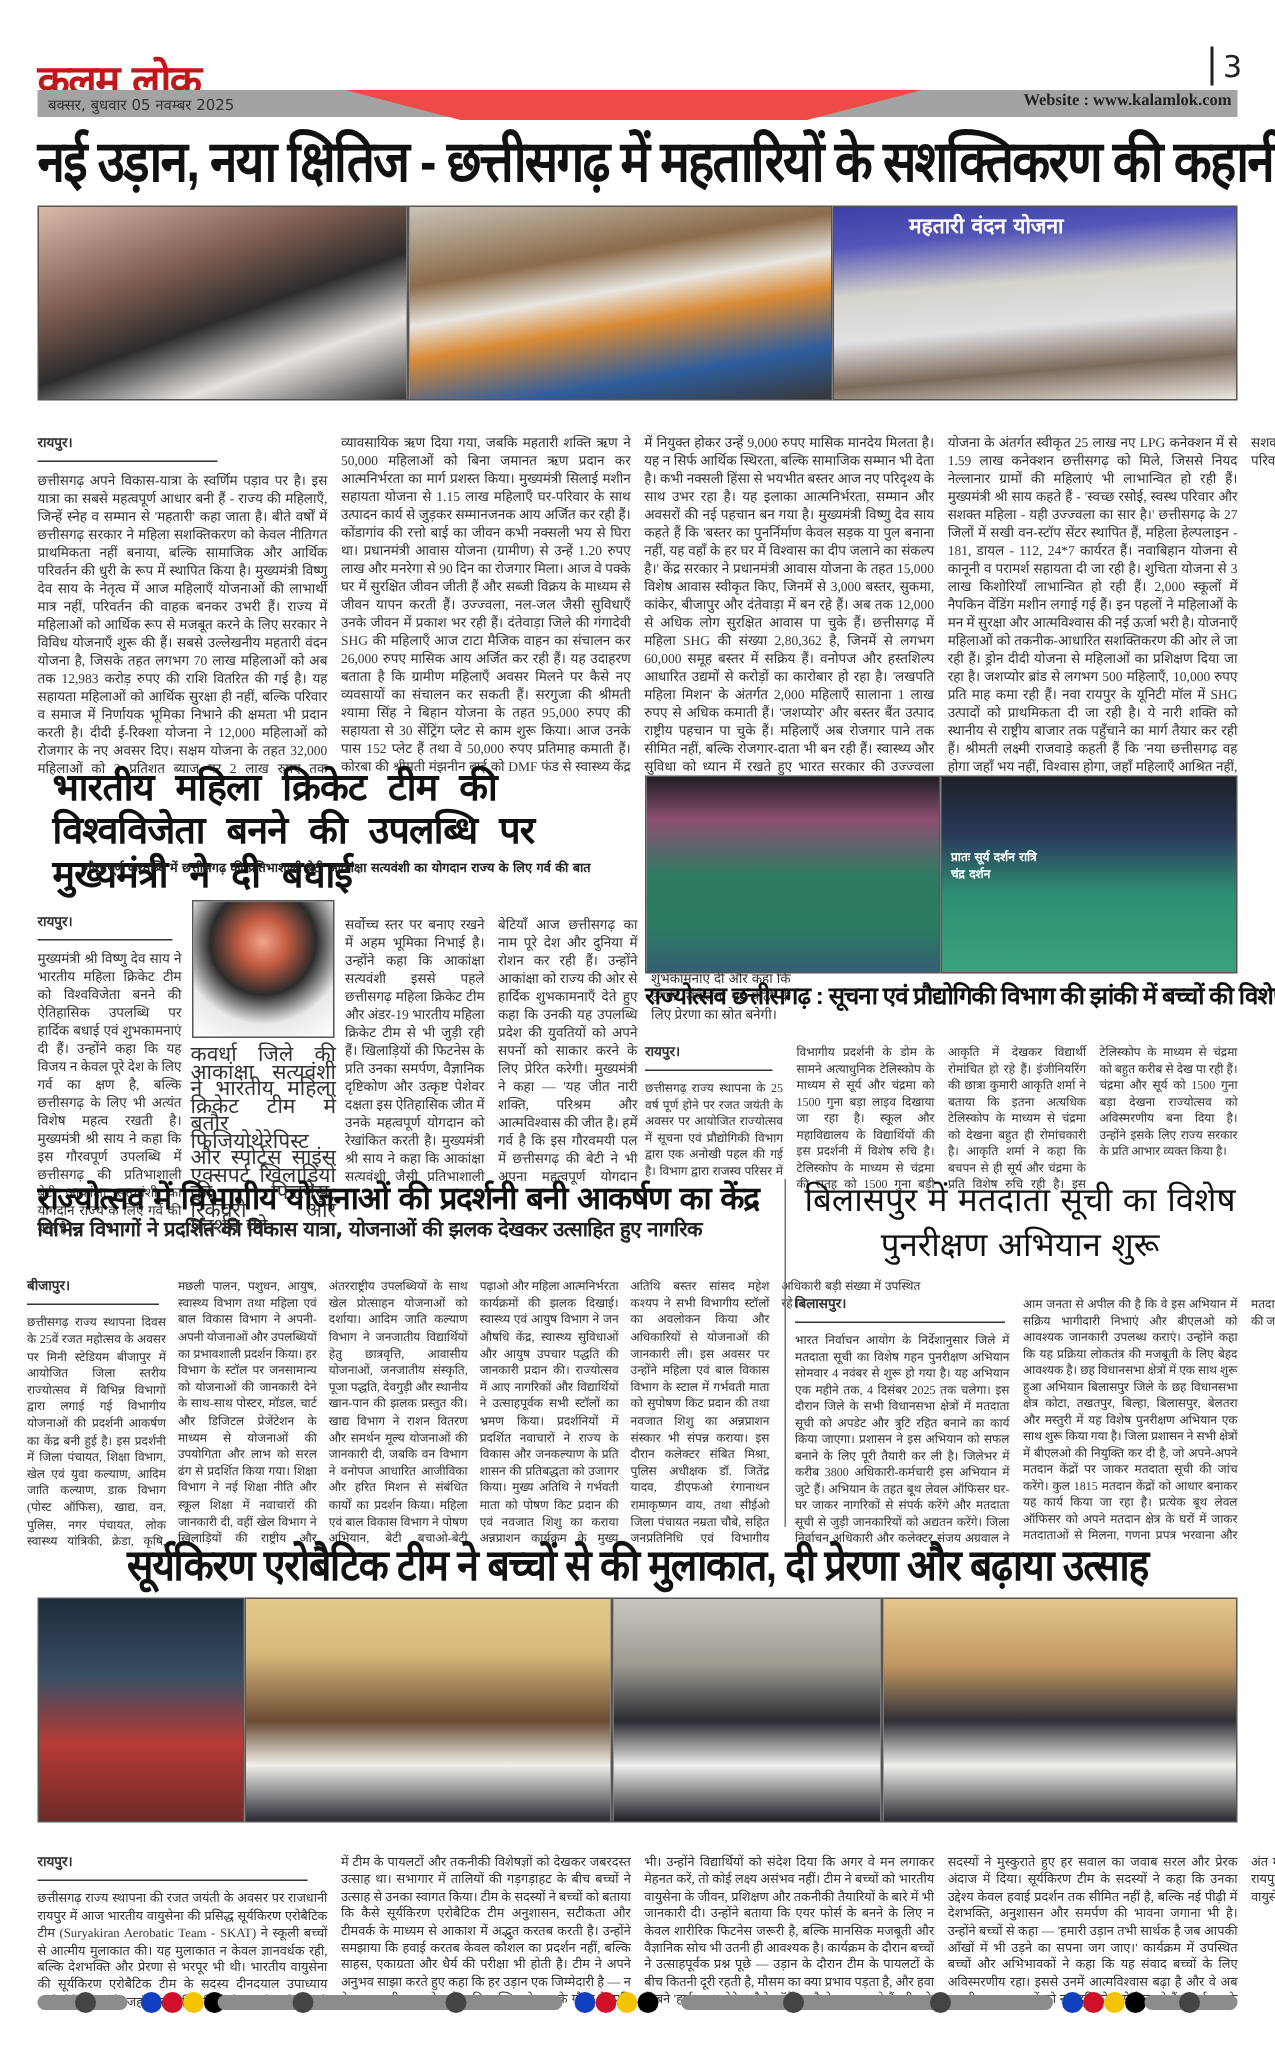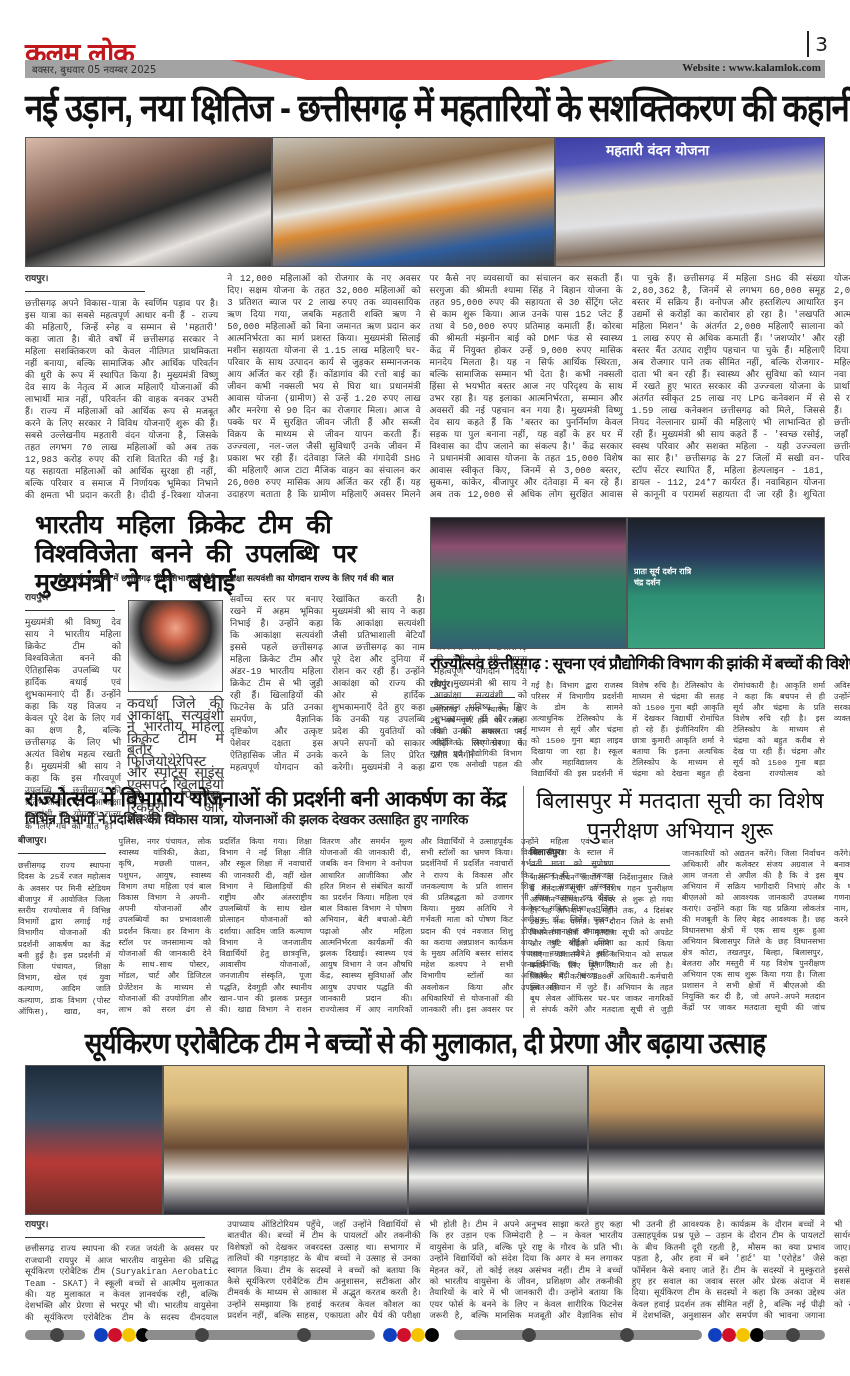--- a/index.html
+++ b/index.html
@@ -24,21 +24,21 @@
   .ph-b { background: linear-gradient(170deg, #c9c3b6 0%, #8b6b4a 30%, #e8e6e0 45%, #d98a36 58%, #2f5d9d 80%, #383838 100%); }
   .ph-c { background: linear-gradient(175deg, #3d3fa5 0%, #5355b8 18%, #d6d3cc 40%, #e1e1e4 60%, #7d6a5a 80%, #ece9e4 100%); }
   .ph-d { background: linear-gradient(180deg, #1f1f24 0%, #8d4f70 22%, #2f7a63 50%, #2a7d60 75%, #355f74 100%); }
   .ph-e { background: linear-gradient(180deg, #1c2127 0%, #2b3a5c 30%, #2d8f73 60%, #3aa17f 100%); padding-left: 12px; }
   .ph-f { background: radial-gradient(circle at 50% 30%, #f0a48c 0%, #c45d43 20%, #2b2b2b 45%, #e9e9e9 70%, #fff 100%); }
   .ph-g { background: linear-gradient(180deg, #1d2c3b 0%, #3a4e64 35%, #b73a35 65%, #6d2c28 100%); }
   .ph-h { background: linear-gradient(180deg, #e4c98d 0%, #d7b778 25%, #6a4b34 55%, #f1efe8 75%, #2a2a35 100%); }
   .ph-i { background: linear-gradient(180deg, #c8c6bf 0%, #9d998f 30%, #2b2b33 55%, #efefec 75%, #1f1f28 100%); }
   .ph-j { background: linear-gradient(180deg, #e3c78c 0%, #c09660 30%, #2f2f37 55%, #f1f0eb 75%, #2a2a32 100%); }
 
-  .body-text { position: absolute; font-size: 9px; line-height: 12px; text-align: justify; color: #333; font-family: Liberation Mono, monospace; }
+  .body-text { position: absolute; font-size: 9px; line-height: 12px; text-align: justify; color: #333; font-family: Liberation Serif, serif; margin-top: 16px; }
   .dateline { font-size: 9px; font-weight: bold; color: #333; padding-bottom: 6px; border-bottom: 1.5px solid #333; margin-bottom: 6px; width: 120px; }
   .cols4 { column-count: 4; column-gap: 9px; }
   .cols2 { column-count: 2; column-gap: 9px; }
 
   .h-cricket { position: absolute; left: 35px; top: 512px; width: 400px; font-size: 25px; line-height: 29px; text-align: left; font-family: Liberation Mono, monospace; font-weight: bold; white-space: normal; letter-spacing: -0.5px; }
   .sub-cricket { position: absolute; left: 25px; top: 572px; width: 400px; text-align: center; font-size: 8.5px; font-weight: bold; color: #222; }
   .portrait { position: absolute; left: 128px; top: 600px; width: 95px; height: 92px; border: 1px solid #555; }
   .caption { position: absolute; font-size: 14px; line-height: 11.5px; text-align: justify; color: #333; }
 
   .h-telescope { position: absolute; left: 430px; top: 652px; width: 400px; font-size: 16px; letter-spacing: -0.6px; text-align: center; }

